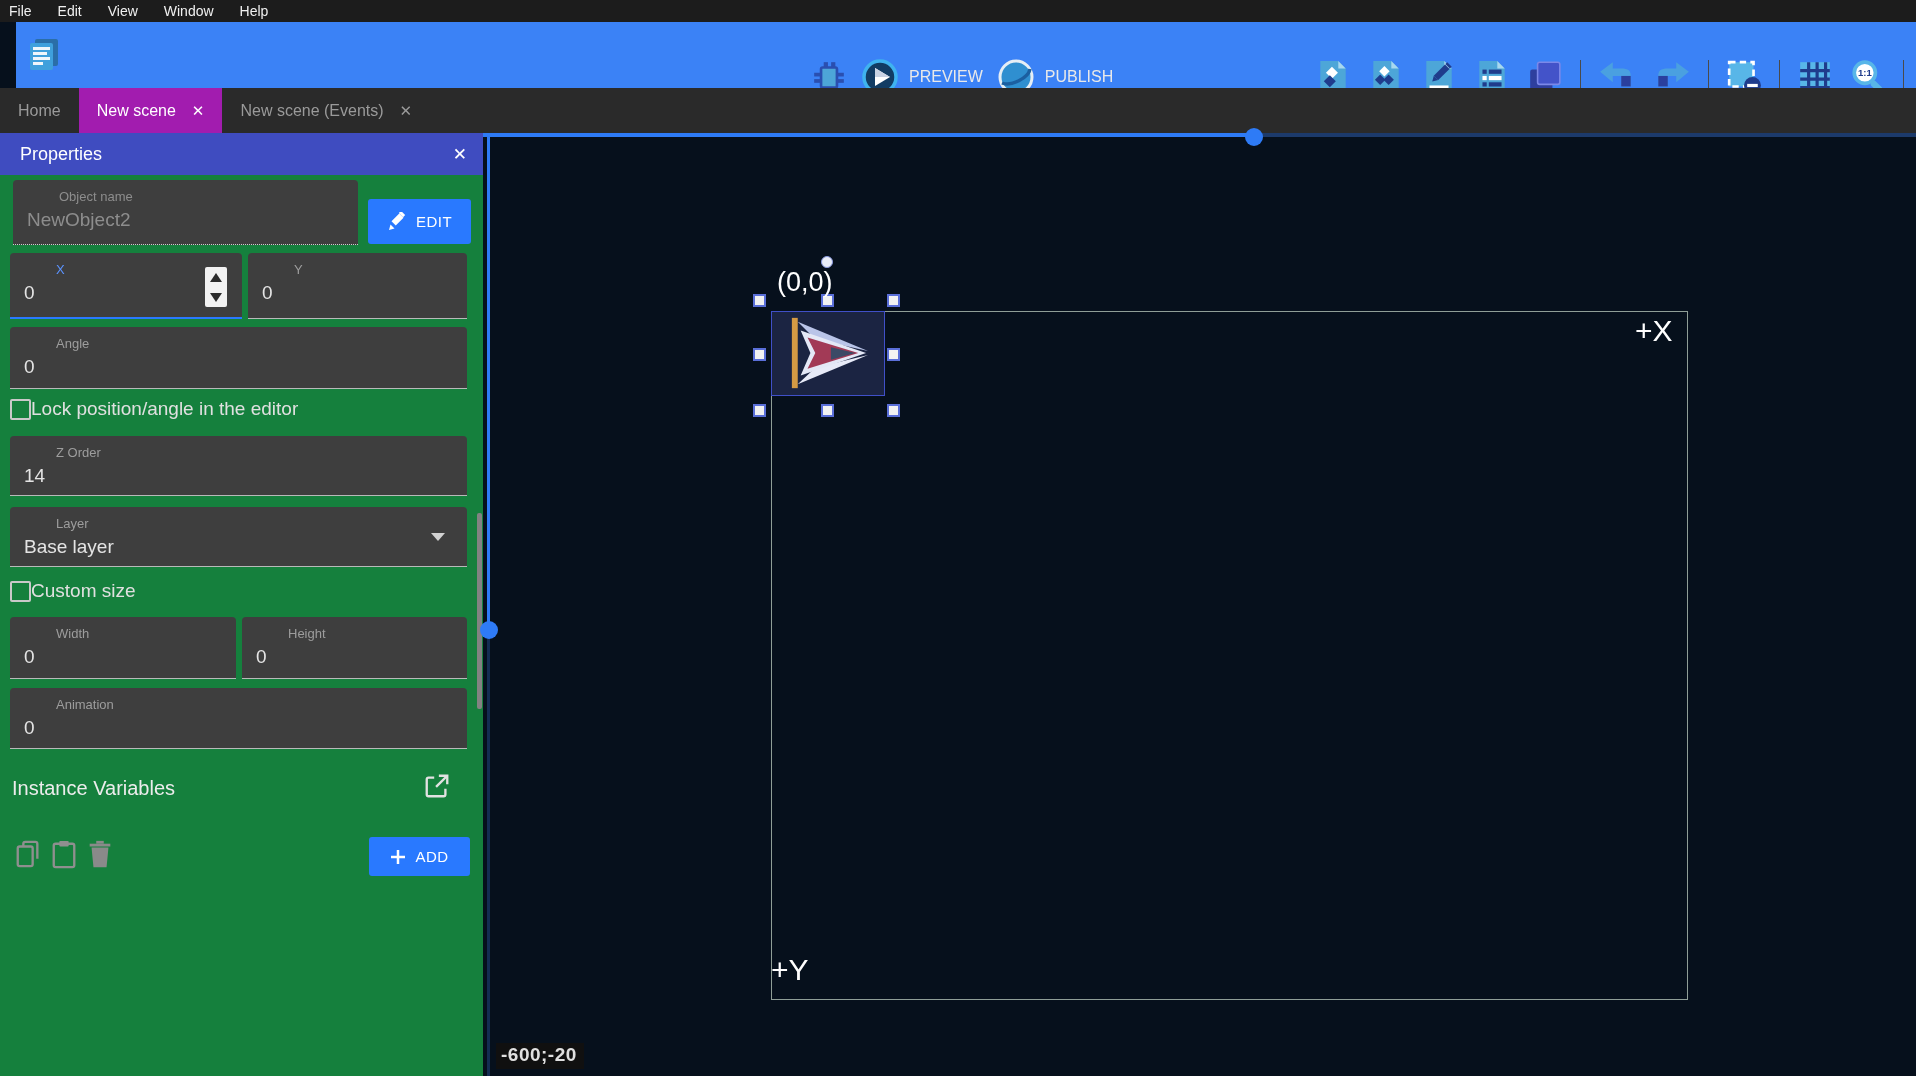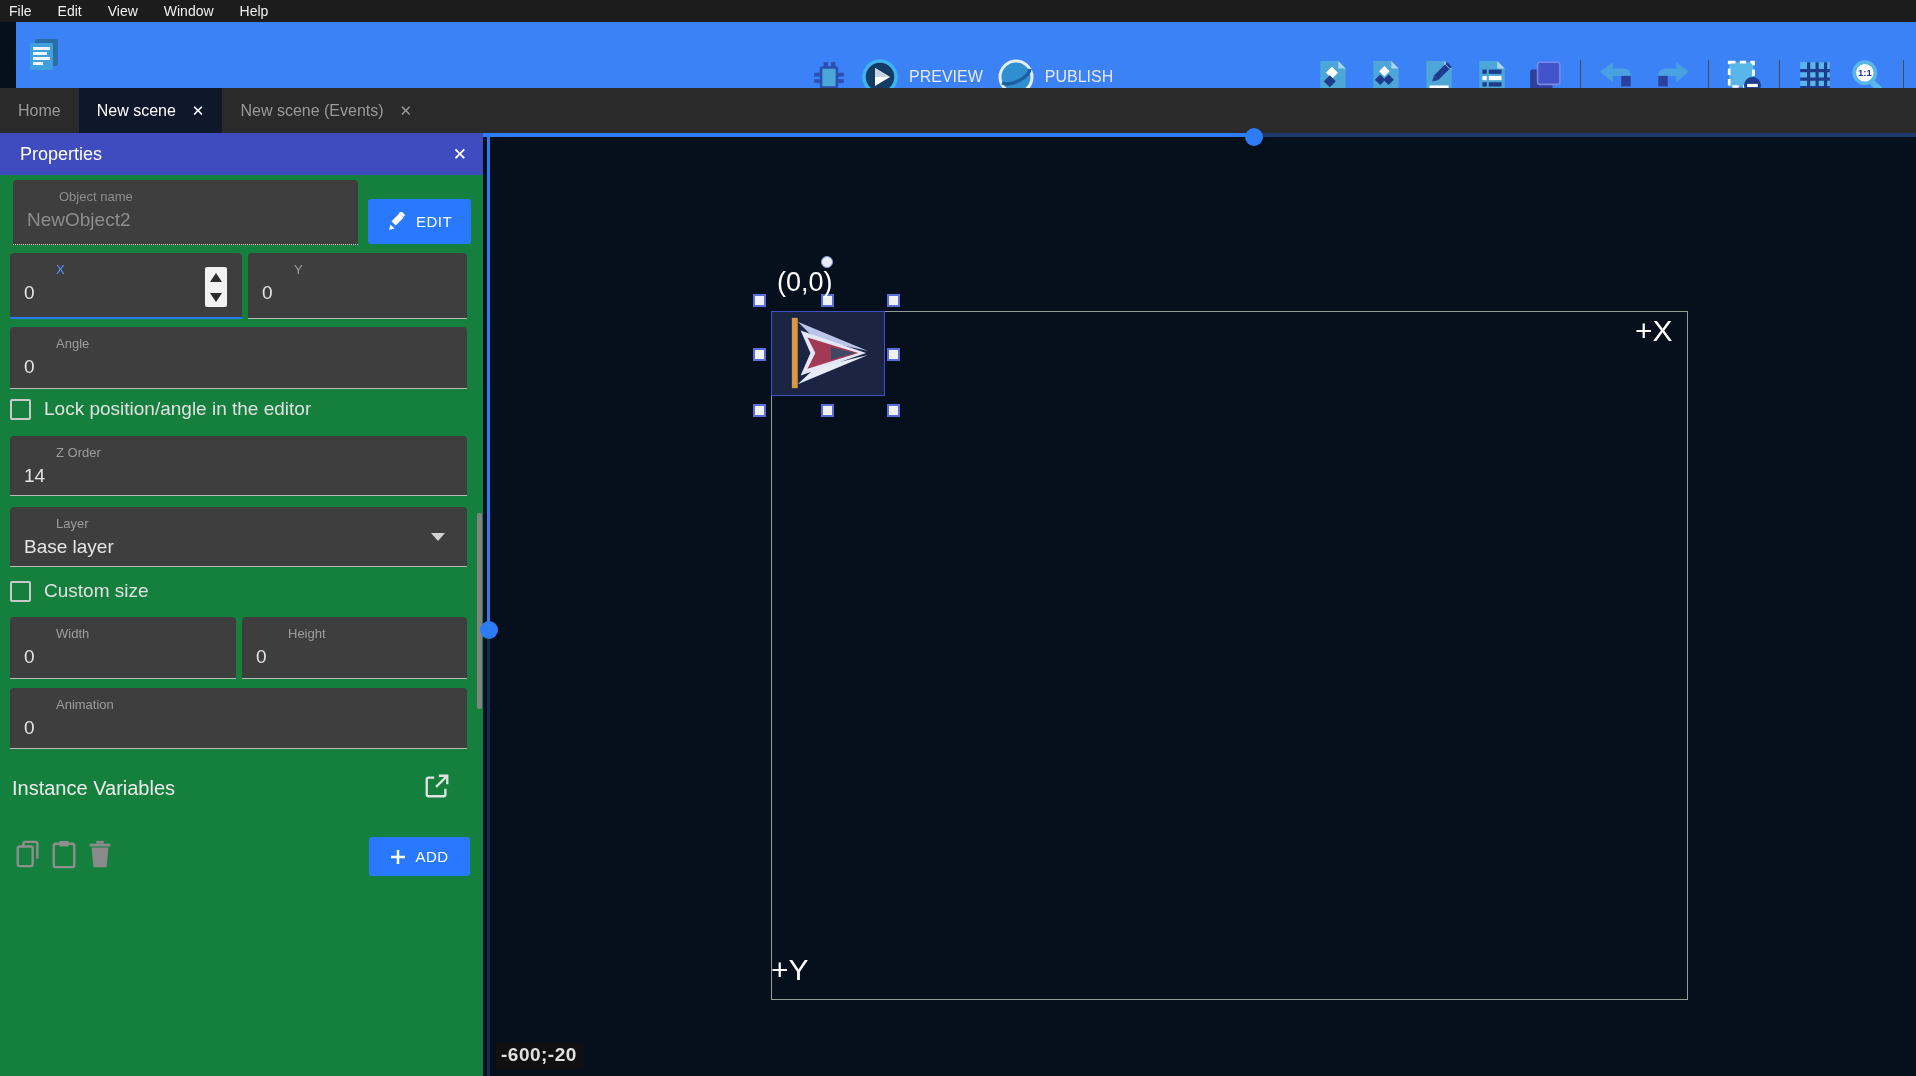--- a/index.html
+++ b/index.html
@@ -30,21 +30,21 @@
     position:absolute; left:1299px; top:22px; height:66px;
     display:flex; align-items:center; gap:17px;
   }
   .sep { width:1px; height:34px; background:#4a4a4a; }
   
   .tabbar {
     position:absolute; left:0; top:88px; width:1916px; height:45px;
     background:#2a2a2a; display:flex; align-items:stretch; font-size:16px;
   }
   .tab { display:flex; align-items:center; gap:16px; padding:0 18px; color:#9a9a9a; }
-  .tab.active { background:#0f172a; color:#ffffff; }
+  .tab.active { background:#a21caf; color:#ffffff; }
   .tab .x { font-size:15px; }
   
   .panel {
     position:absolute; left:0; top:133px; width:483px; height:943px;
     background:#15803d; color:#e2e2e2;
   }
   .panel-header {
     position:absolute; left:0; top:0; width:483px; height:42px;
     background:#3f4cc0; color:#fff; display:flex; align-items:center;
     justify-content:space-between; padding:0 16px 0 20px; font-size:18px;
@@ -57,21 +57,21 @@
   .flabel.focus { color:#5b93ff; }
   .fvalue { font-size:19px; color:#e4e4e4; margin-top:5px; }
   .field.disabled { border-bottom:1px dotted #cfcfcf; }
   .field.disabled .flabel, .field.disabled .fvalue { color:#8d8d8d; }
   .field.focused { border-bottom:2px solid #2979ff; }
   .blue-btn {
     position:absolute; background:#2979ff; color:#fff; border:none;
     display:flex; align-items:center; justify-content:center; gap:9px;
     font-size:15px; font-family:inherit; border-radius:3px; letter-spacing:.5px;
   }
-  .checkrow { position:absolute; display:flex; align-items:center; gap:13px; }
+  .checkrow { position:absolute; display:flex; align-items:center; }
   .checkbox { width:21px; height:21px; border:2px solid #c9c9c9; border-radius:2px; background:transparent; }
   .checklabel { font-size:19px; color:#e0e0e0; }
   .stepper {
     position:absolute; right:15px; top:14px; width:22px; height:40px;
     background:#f2f2f2; border-radius:2px; display:flex; flex-direction:column;
     align-items:center; justify-content:space-around;
   }
   .iv-title { position:absolute; font-size:20px; color:#ececec; }
   .gray-ic { position:absolute; width:28px; height:30px; }
   .panel-scroll { position:absolute; left:477px; top:380px; width:5px; height:196px; background:#828282; border-radius:2px; }

